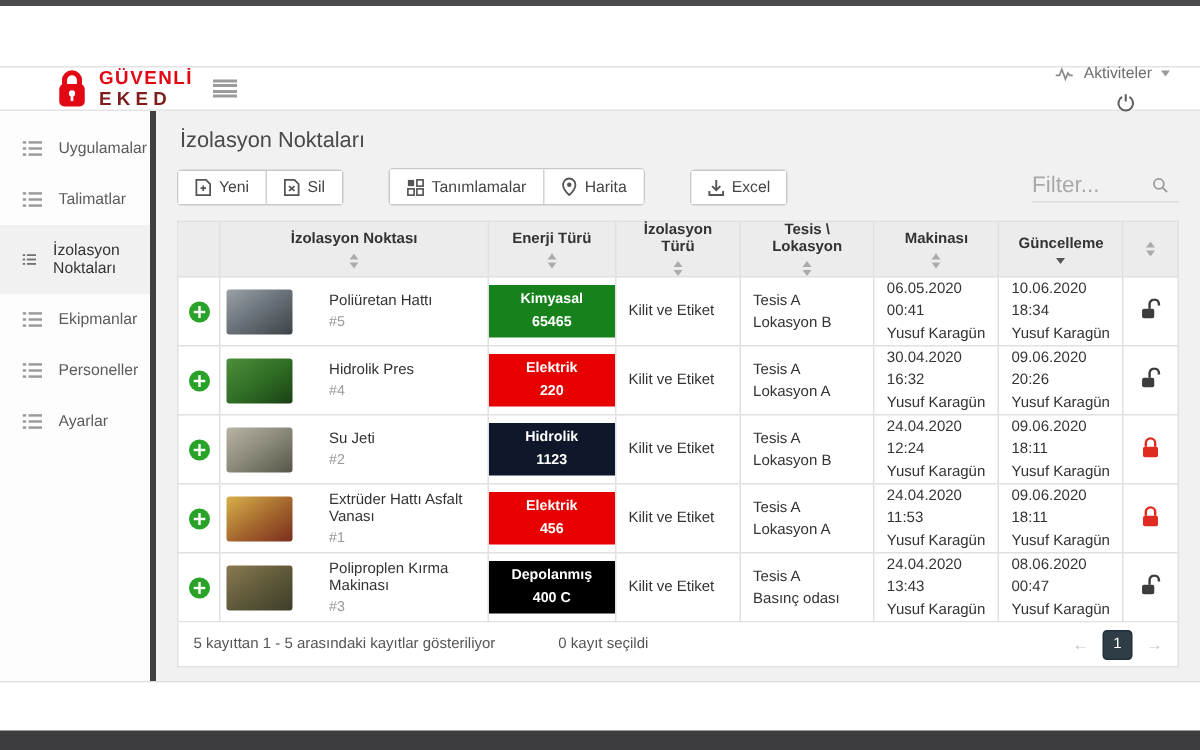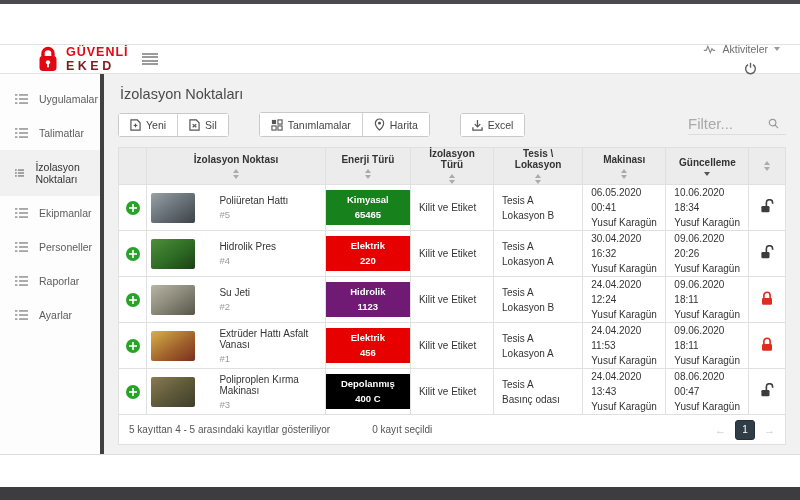--- a/index.html
+++ b/index.html
@@ -189,33 +189,20 @@
           <g fill="#9a9a9a">
             <rect y="1" width="3" height="2"></rect>
             <rect x="5" y="1" width="11" height="2"></rect>
             <rect y="6" width="3" height="2"></rect>
             <rect x="5" y="6" width="11" height="2"></rect>
             <rect y="11" width="3" height="2"></rect>
             <rect x="5" y="11" width="11" height="2"></rect>
           </g>
         </svg>
       <span>Personeller</span>
-    </div>
-    <div class="side-item">
-      <svg width="13" height="12" viewBox="0 0 16 14">
-          <g fill="#9a9a9a">
-            <rect y="1" width="3" height="2"></rect>
-            <rect x="5" y="1" width="11" height="2"></rect>
-            <rect y="6" width="3" height="2"></rect>
-            <rect x="5" y="6" width="11" height="2"></rect>
-            <rect y="11" width="3" height="2"></rect>
-            <rect x="5" y="11" width="11" height="2"></rect>
-          </g>
-        </svg>
-      <span>Raporlar</span>
     </div>
     <div class="side-item">
       <svg width="13" height="12" viewBox="0 0 16 14">
           <g fill="#9a9a9a">
             <rect y="1" width="3" height="2"></rect>
             <rect x="5" y="1" width="11" height="2"></rect>
             <rect y="6" width="3" height="2"></rect>
             <rect x="5" y="6" width="11" height="2"></rect>
             <rect y="11" width="3" height="2"></rect>
             <rect x="5" y="11" width="11" height="2"></rect>
@@ -460,21 +447,21 @@
           <td class="cell-name">
               <div class="name-flex">
                 <div class="thumb" style="background: linear-gradient(145deg, rgb(184, 180, 166) 0%, rgb(138, 136, 120) 50%, rgb(86, 85, 72) 100%);"></div>
                 <div class="name-col">
                   <div class="nm">Su Jeti</div>
                   <div class="id">#2</div>
                 </div>
               </div>
             </td>
           <td class="cell-energy">
-              <div class="energy-badge" style="background: #701a75; text-align: center;">
+              <div class="energy-badge" style="background: #0f172a; text-align: center;">
                 <div>Hidrolik</div>
                 <div>1123</div>
               </div>
             </td>
           <td class="cell-text">Kilit ve Etiket</td>
           <td class="cell-text two-line">
               <div>Tesis A</div>
               <div>Lokasyon B</div>
             </td>
           <td class="cell-text two-line">
@@ -575,21 +562,21 @@
                 <svg class="svg-open" width="14" height="15" viewBox="0 0 22 24">
                   <path d="M10 11V6a5 5 0 0 1 10 0v1.5" fill="none" stroke="currentColor" stroke-width="2.6"></path>
                   <rect x="2" y="11" width="13" height="10" rx="2" fill="currentColor"></rect>
                 </svg>
               </span></td>
         </tr>
       </tbody>
     </table>
 
     <div class="table-footer">
-      <span>5 kayıttan 4 - 5 arasındaki kayıtlar gösteriliyor</span>
+      <span>5 kayıttan 1 - 5 arasındaki kayıtlar gösteriliyor</span>
       <span class="tf-selected">0 kayıt seçildi</span>
       <div class="paging">
         <span class="pg-arrow">←</span>
         <span class="pg-current">1</span>
         <span class="pg-arrow">→</span>
       </div>
     </div>
 
     <div class="flex-spacer"></div>
 

